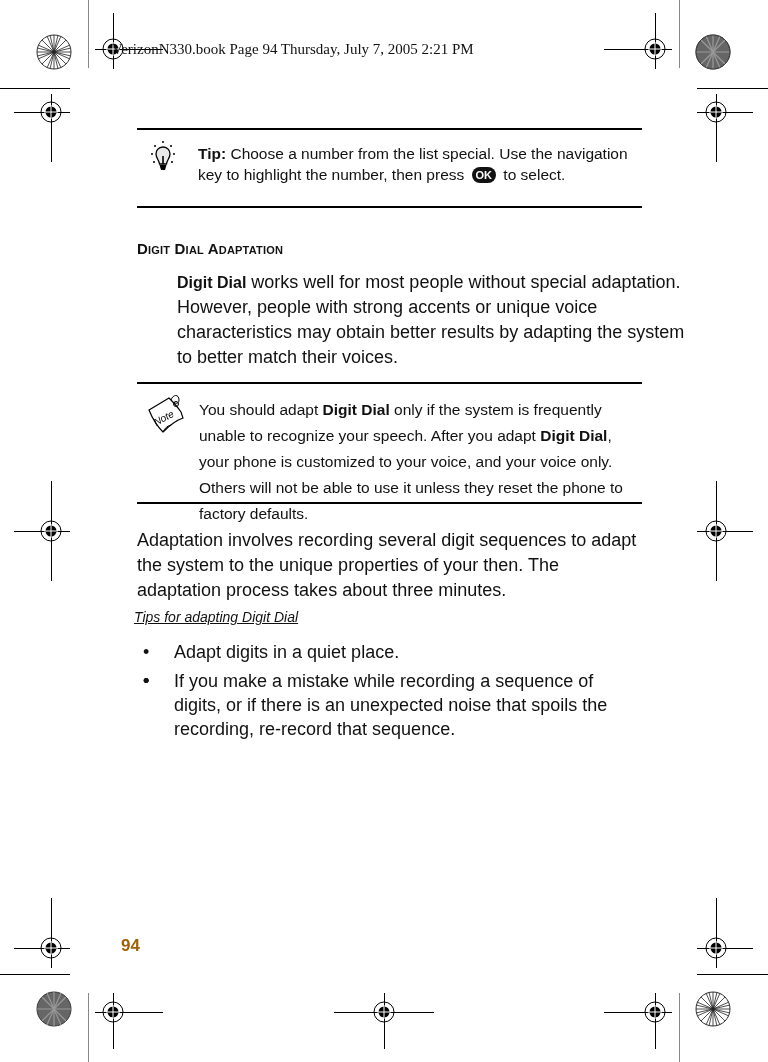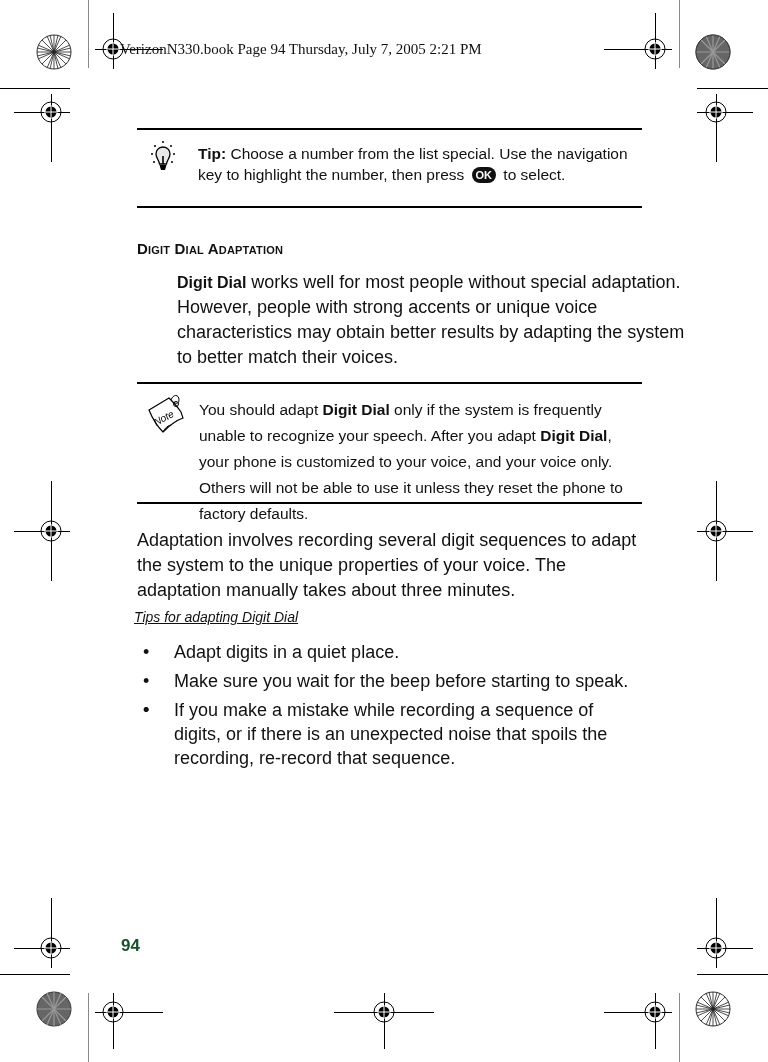--- a/index.html
+++ b/index.html
@@ -22,21 +22,21 @@
                 border-radius: 9px; padding: 1px 4px; line-height: 14px; vertical-align: 1px; margin: 0 3px; }
     .heading { position: absolute; left: 137px; top: 240px; font-weight: bold; font-size: 15px;
                font-variant: small-caps; letter-spacing: 0.2px; }
     .para { position: absolute; left: 137px; width: 510px; font-size: 18px; line-height: 25px; }
     .notebox { position: absolute; left: 199px; top: 397px; width: 445px; font-size: 15.5px; line-height: 26px; }
     .subhead { position: absolute; left: 134px; top: 609px; font-size: 14px; font-style: italic;
                text-decoration: underline; }
     .bullets { position: absolute; left: 137px; top: 640px; width: 520px; margin: 0; padding: 0; list-style: none; }
     .bullets li { position: relative; padding-left: 37px; font-size: 18px; line-height: 24px; margin-bottom: 5px; }
     .bullet-dot { position: absolute; left: 6px; top: 0; font-size: 18px; }
-    .pagenum { position: absolute; left: 121px; top: 936px; color: #14532d; font-weight: bold; font-size: 17px; }
+    .pagenum { position: absolute; left: 121px; top: 936px; color: #a16207; font-weight: bold; font-size: 17px; }
     b { font-weight: bold; }
   </style>
 </head>
 <body>
 
 <div>
 
   <div class="gline" style="left:88px; top:0; height:68px;"></div>
   <div class="gline" style="left:679px; top:0; height:68px;"></div>
 
@@ -201,21 +201,21 @@
         <line x1="2" y1="25" x2="34" y2="11"></line>
       <line x1="14" y1="1" x2="22" y2="35"></line>
         <line x1="22" y1="1" x2="14" y2="35"></line>
       <line x1="1" y1="14" x2="35" y2="22"></line>
         <line x1="1" y1="22" x2="35" y2="14"></line>
     </g>
   </svg>
 </div>
 
 <div class="slug" style="left:112px; top:49px; transform: translate(0, -50%); padding-left:0;">
-  <span style="margin-left:8px">VerizonN330.book  Page 94  Thursday, July 7, 2005  2:21 PM</span>
+  <span style="margin-left:0">VerizonN330.book  Page 94  Thursday, July 7, 2005  2:21 PM</span>
 </div>
 
 <div class="rule" style="top:128px;"></div>
 <svg class="tip-icon" viewBox="0 0 26 38">
   <g fill="#000">
     <circle cx="13" cy="2" r="1"></circle>
       <circle cx="5" cy="6" r="1"></circle>
       <circle cx="21" cy="6" r="1"></circle>
     <circle cx="2" cy="14" r="1"></circle>
       <circle cx="24" cy="14" r="1"></circle>
@@ -242,23 +242,23 @@
   <path d="M20 40 C22 36 24 34 28 33" fill="none" stroke="#000" stroke-width="1"></path>
   <path d="M28 8 C30 2 36 2 36 8 C36 12 32 12 31 10" fill="none" stroke="#000" stroke-width="1"></path>
   <circle cx="33" cy="12" r="2.5" fill="none" stroke="#000" stroke-width="1"></circle>
   <text x="11" y="30" font-size="10" font-style="italic" font-family="Liberation Sans, sans-serif" transform="rotate(-28 20 28)" fill="#000">Note</text>
 </svg>
 <div class="notebox">
   <span>You should adapt </span><b>Digit Dial</b><span> only if the system is frequently unable to recognize your speech. After you adapt </span><b>Digit Dial</b><span>, your phone is customized to your voice, and your voice only. Others will not be able to use it unless they reset the phone to factory defaults.</span>
 </div>
 <div class="rule" style="top:502px;"></div>
 
-<div class="para" style="top:528px; width:505px;">Adaptation involves recording several digit sequences to adapt the system to the unique properties of your voice. The adaptation manually takes about three minutes.</div>
+<div class="para" style="top:528px; width:505px;">Adaptation involves recording several digit sequences to adapt the system to the unique properties of your then. The adaptation process takes about three minutes.</div>
 
 <div class="subhead">Tips for adapting Digit Dial</div>
 <ul class="bullets">
   <li><span class="bullet-dot">•</span><span>Adapt digits in a quiet place.</span></li>
-  <li><span class="bullet-dot">•</span><span>Make sure you wait for the beep before starting to speak.</span></li>
+  <li><span class="bullet-dot">•</span></li>
   <li><span class="bullet-dot">•</span></li>
   <li style="width:470px;"><span class="bullet-dot">•</span><span>If you make a mistake while recording a sequence of digits, or if there is an unexpected noise that spoils the recording, re-record that sequence.</span></li>
 </ul>
 
 <div class="pagenum">94</div>
 
 </body></html>

